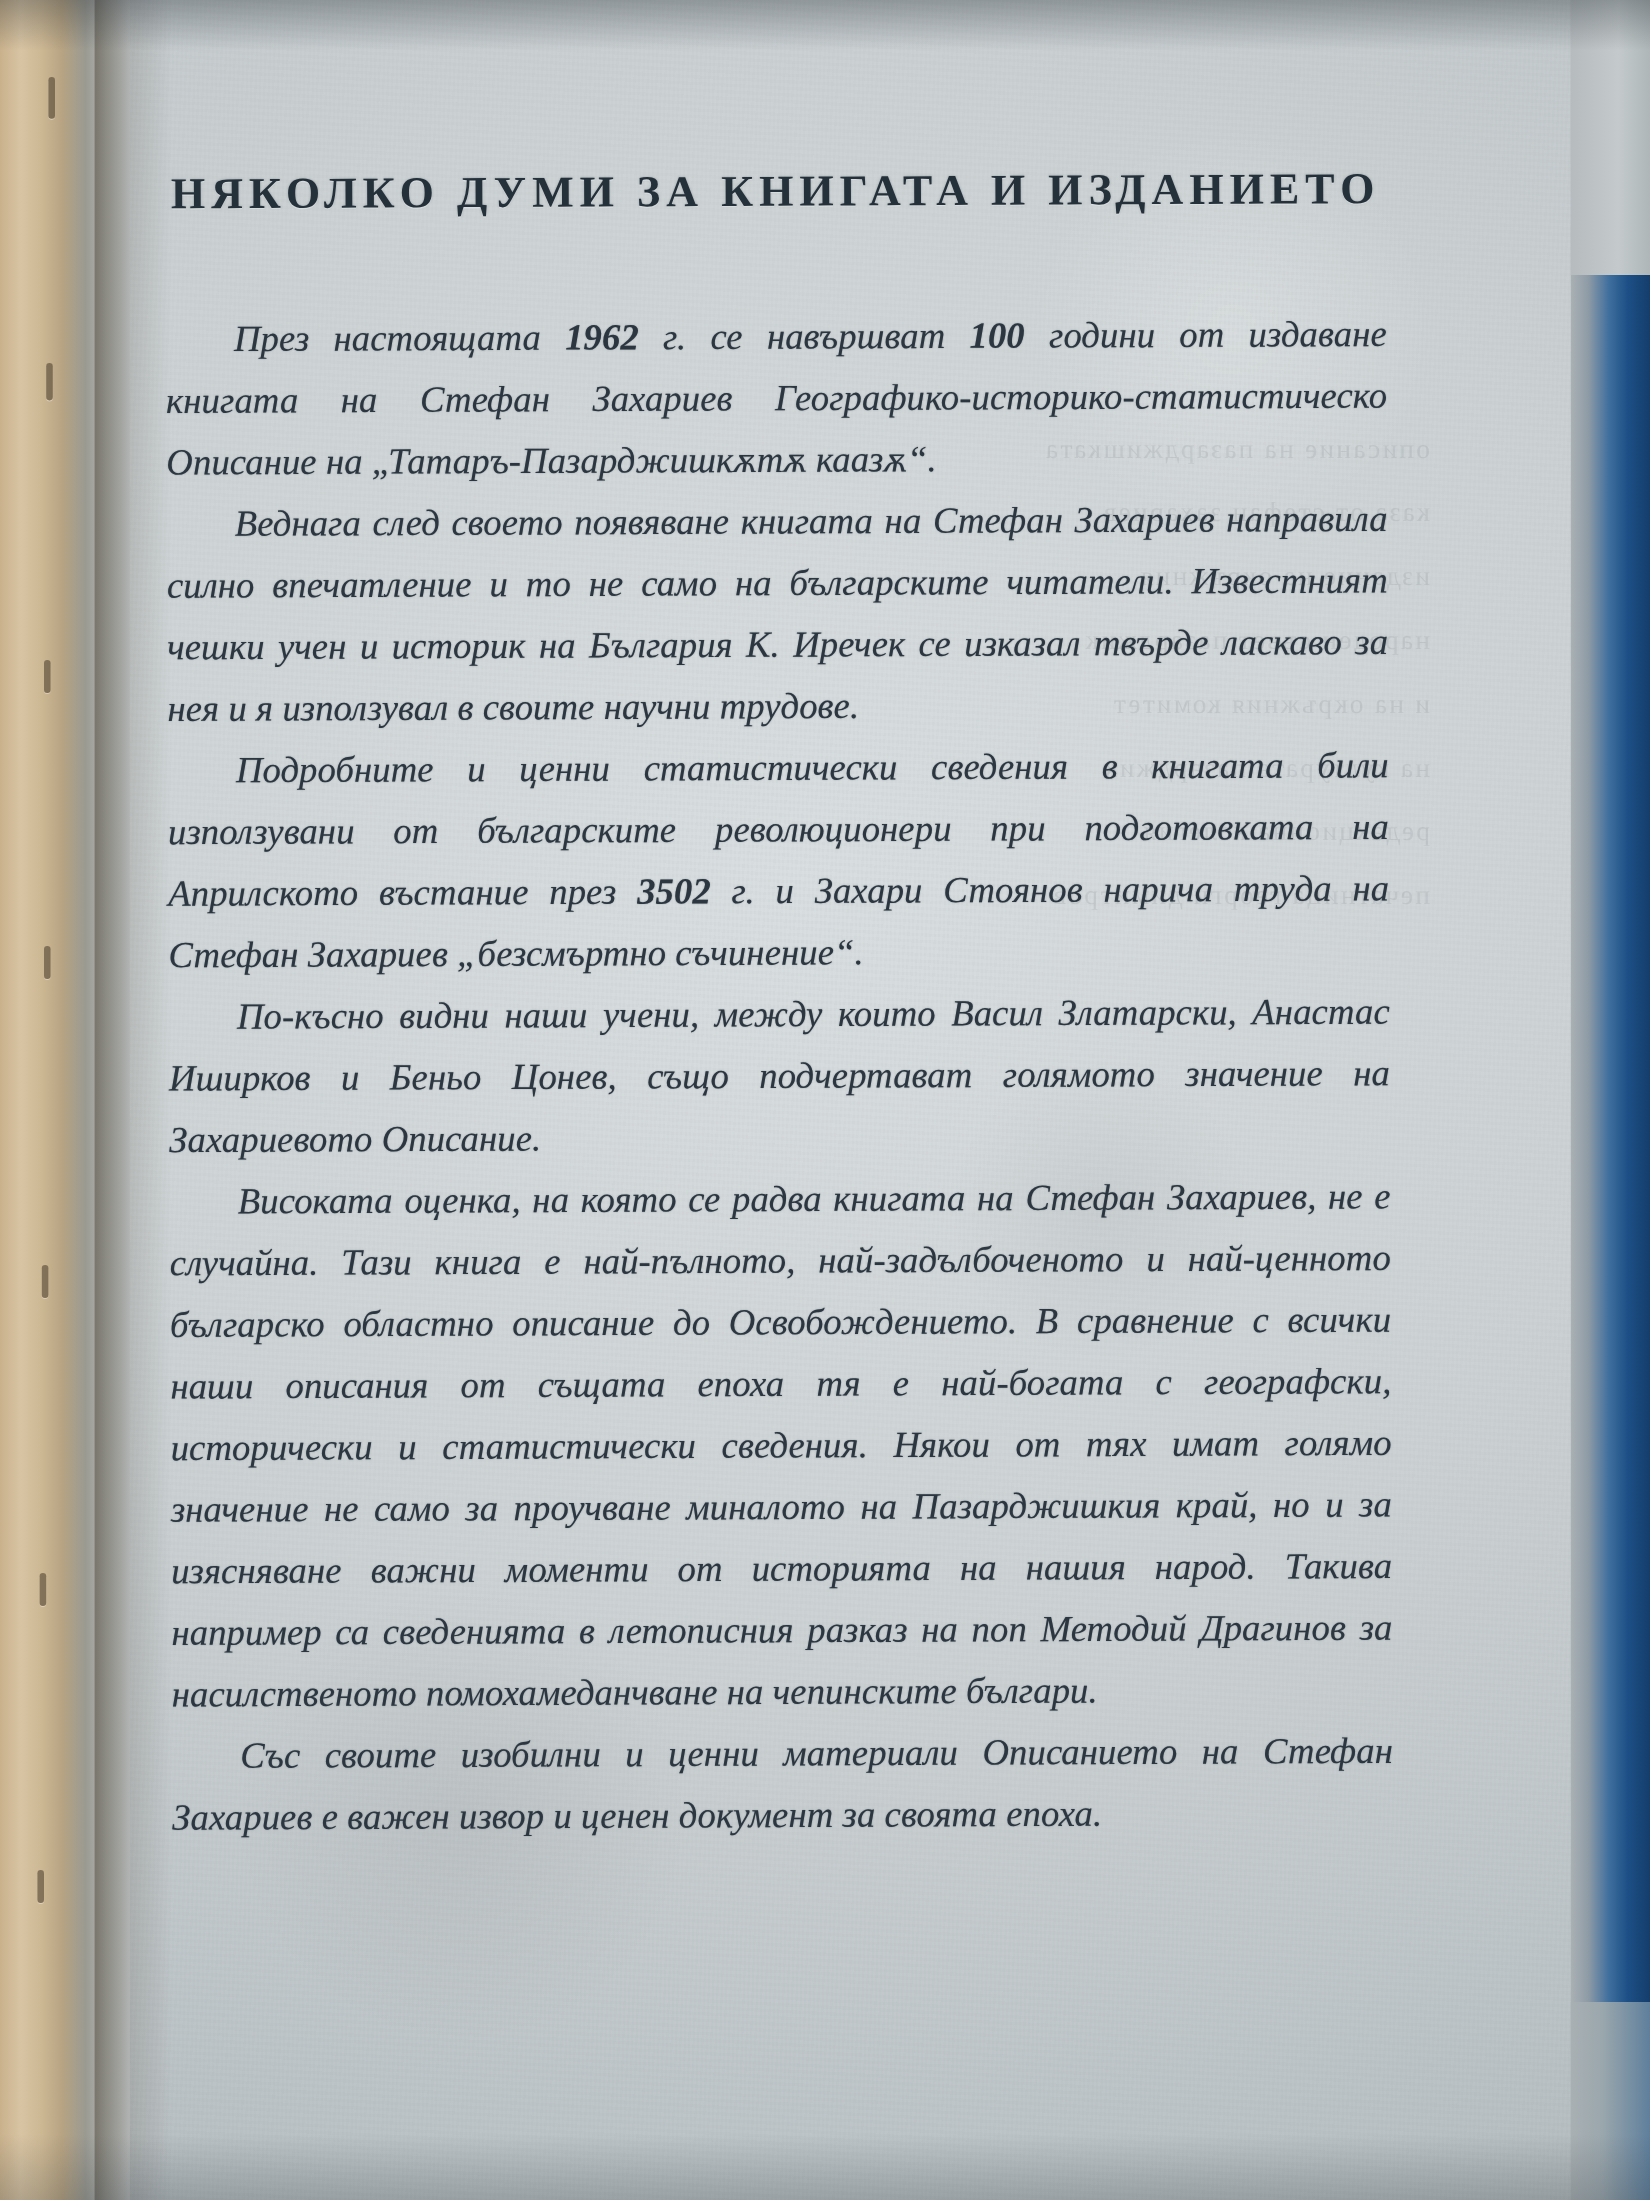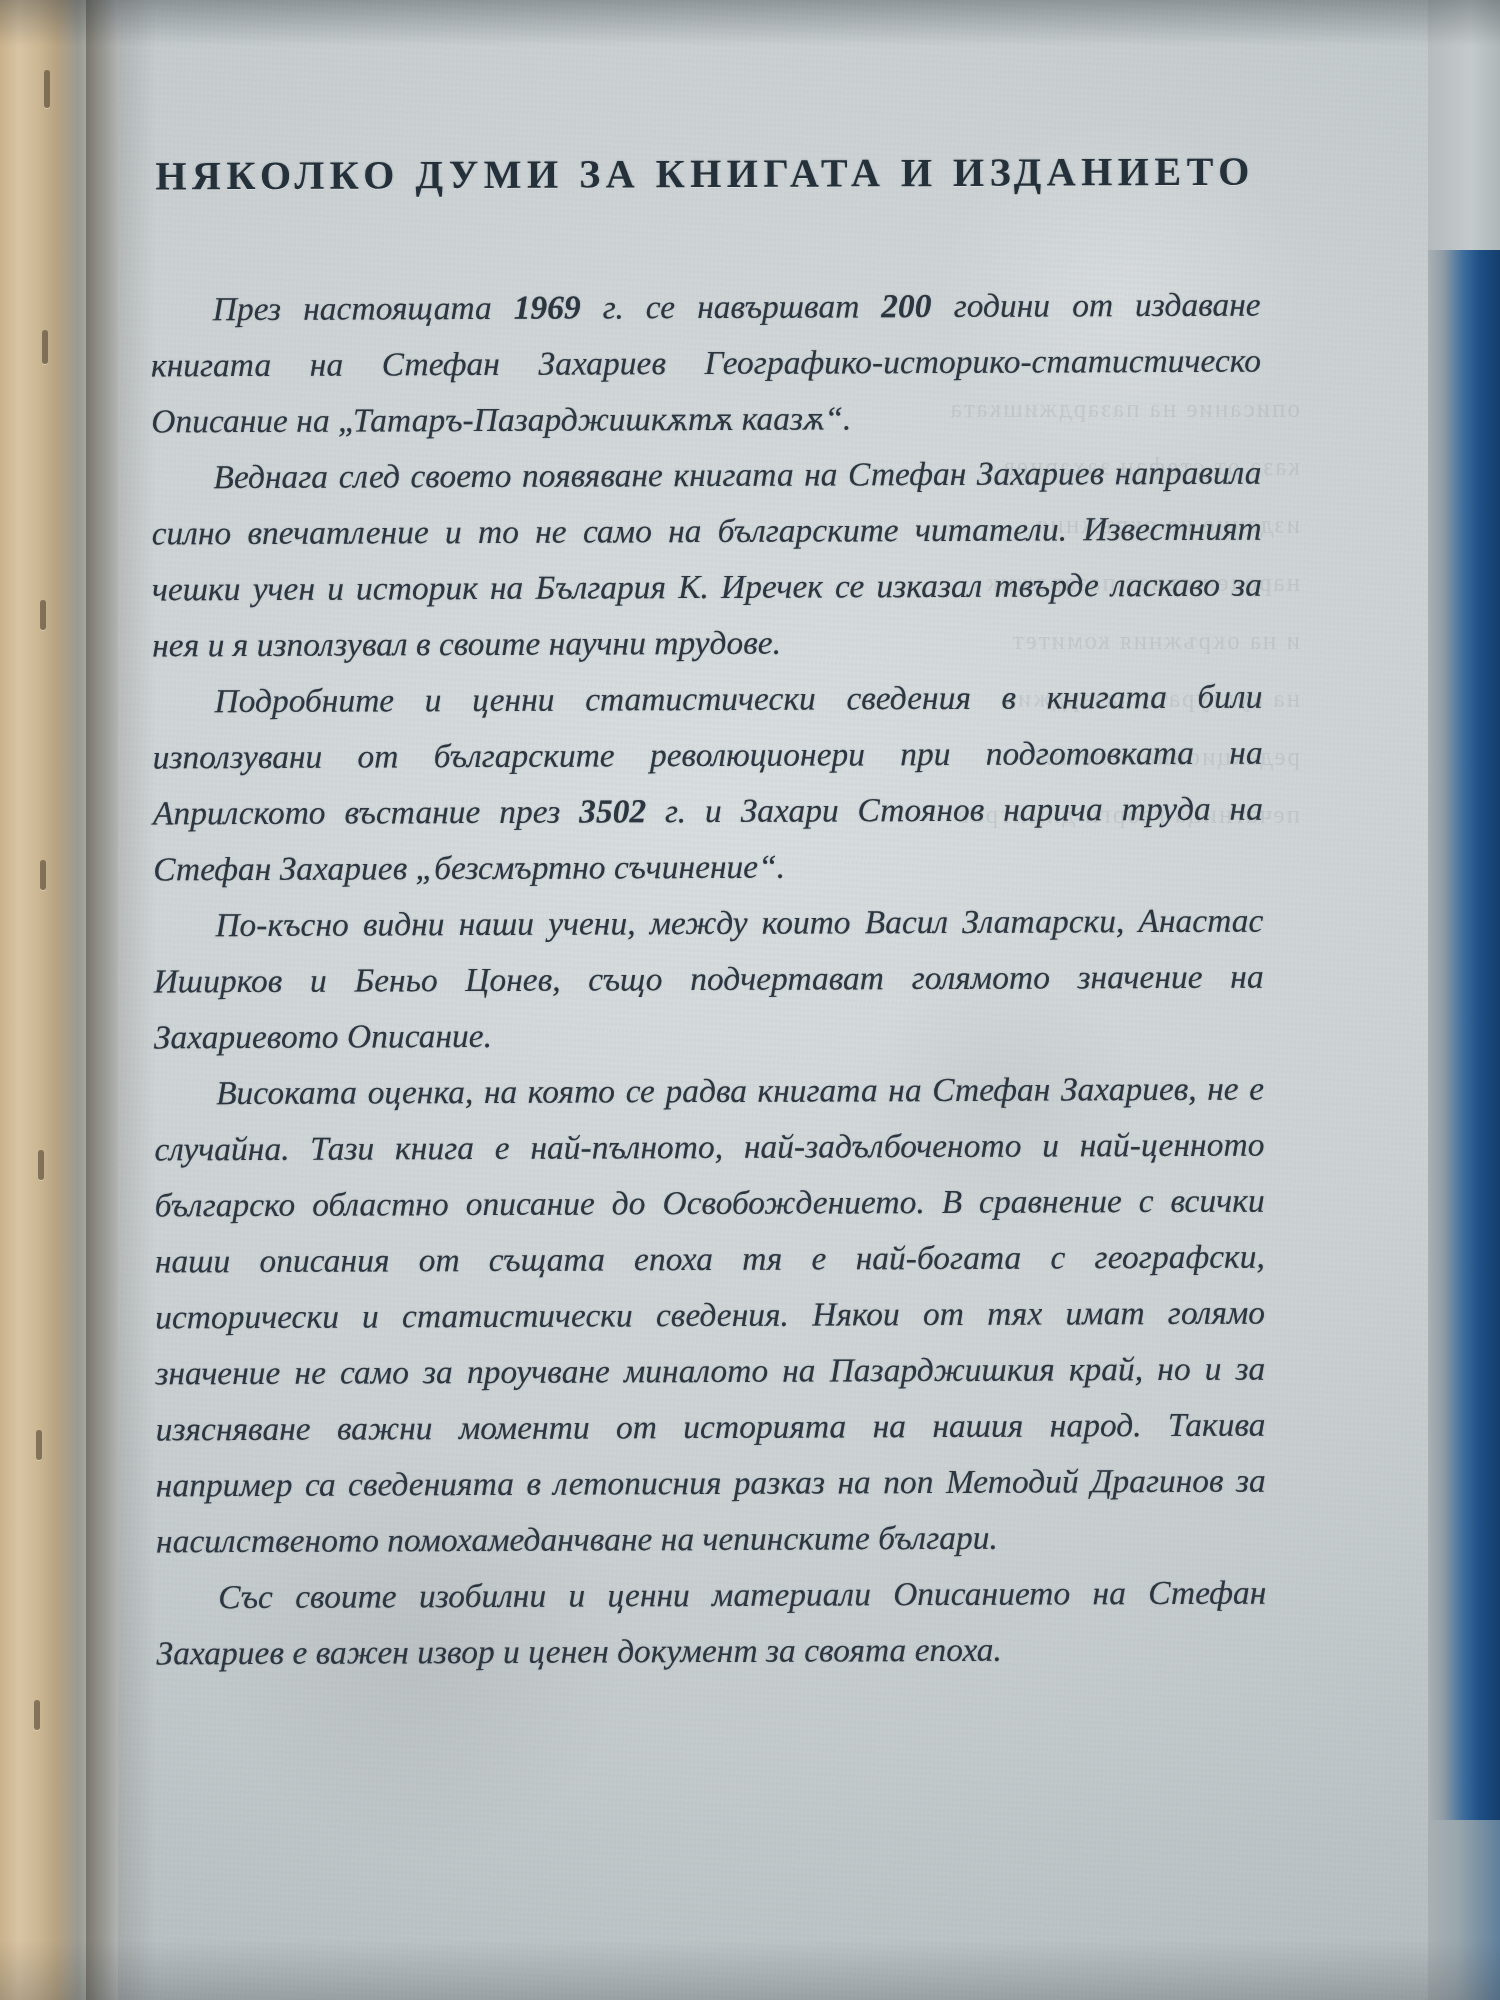--- a/index.html
+++ b/index.html
@@ -180,21 +180,21 @@
     <div>народен съвет пазарджик</div>
     <div>и на окръжния комитет</div>
     <div>на културата пазарджик</div>
     <div>редакционна колегия</div>
     <div>печатница георги димитров</div>
   </div>
 
   <div class="content skew">
     <h1 class="doc-title">НЯКОЛКО ДУМИ ЗА КНИГАТА И ИЗДАНИЕТО</h1>
     <div class="body-text">
-      <p>През настоящата <span class="b">1969</span> г. се навършват <span class="b">200</span> години от издаване книгата на Стефан Захариев Географико-историко-статистическо Описание на „Татаръ-Пазарджишкѫтѫ каазѫ“.</p>
+      <p>През настоящата <span class="b">1962</span> г. се навършват <span class="b">100</span> години от издаване книгата на Стефан Захариев Географико-историко-статистическо Описание на „Татаръ-Пазарджишкѫтѫ каазѫ“.</p>
       <p>Веднага след своето появяване книгата на Стефан Захариев направила силно впечатление и то не само на българските читатели. Известният чешки учен и историк на България К. Иречек се изказал твърде ласкаво за нея и я използувал в своите научни трудове.</p>
       <p>Подробните и ценни статистически сведения в книгата били използувани от българските революционери при подготовката на Априлското въстание през <span class="b">3502</span> г. и Захари Стоянов нарича труда на Стефан Захариев „безсмъртно съчинение“.</p>
       <p>По-късно видни наши учени, между които Васил Златарски, Анастас Иширков и Беньо Цонев, също подчертават голямото значение на Захариевото Описание.</p>
       <p>Високата оценка, на която се радва книгата на Стефан Захариев, не е случайна. Тази книга е най-пълното, най-задълбоченото и най-ценното българско областно описание до Освобождението. В сравнение с всички наши описания от същата епоха тя е най-богата с географски, исторически и статистически сведения. Някои от тях имат голямо значение не само за проучване миналото на Пазарджишкия край, но и за изясняване важни моменти от историята на нашия народ. Такива например са сведенията в летописния разказ на поп Методий Драгинов за насилственото помохамеданчване на чепинските българи.</p>
       <p>Със своите изобилни и ценни материали Описанието на Стефан Захариев е важен извор и ценен документ за своята епоха.</p>
     </div>
   </div>
 
   <div class="gutter"></div>
   <div class="gutter-shadow"></div>

